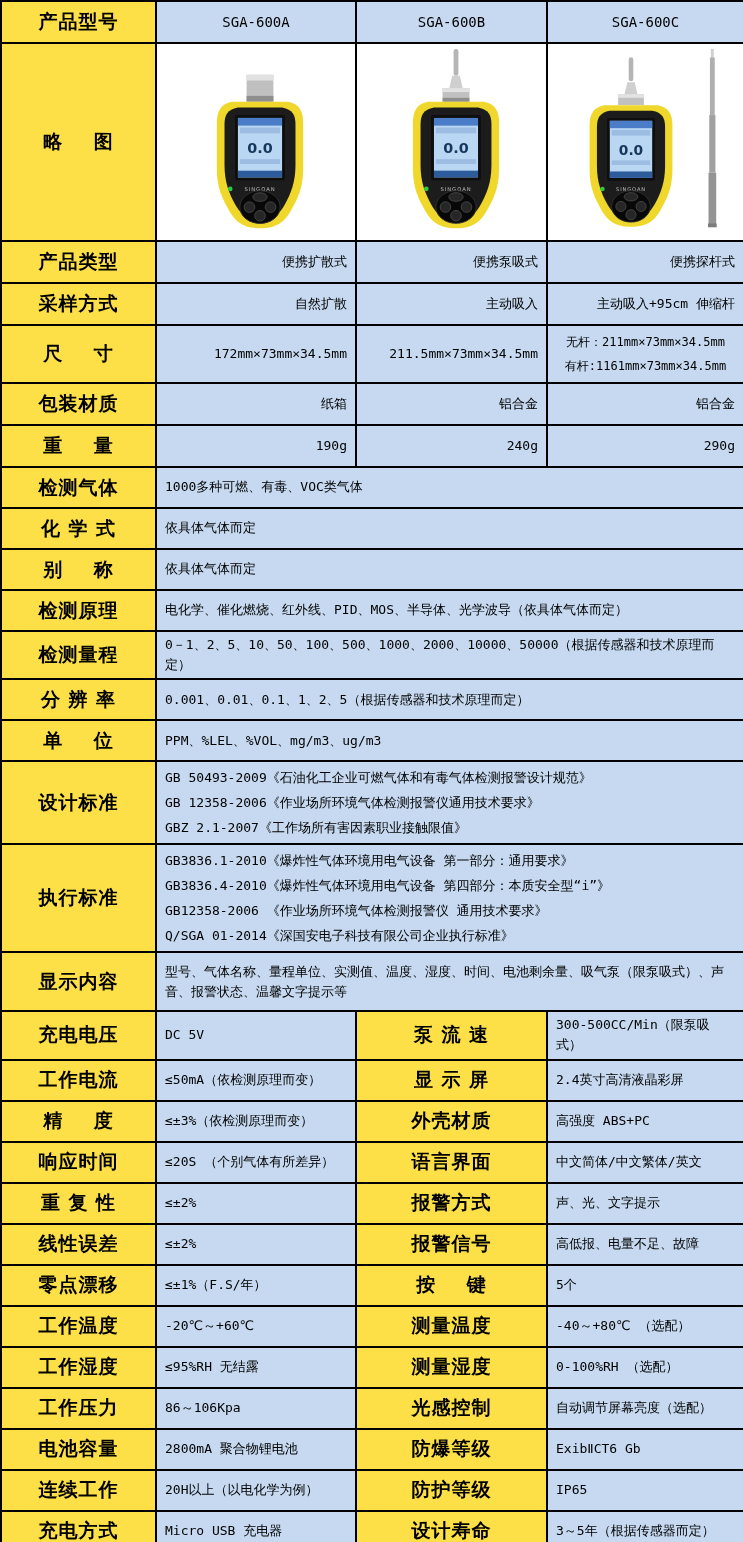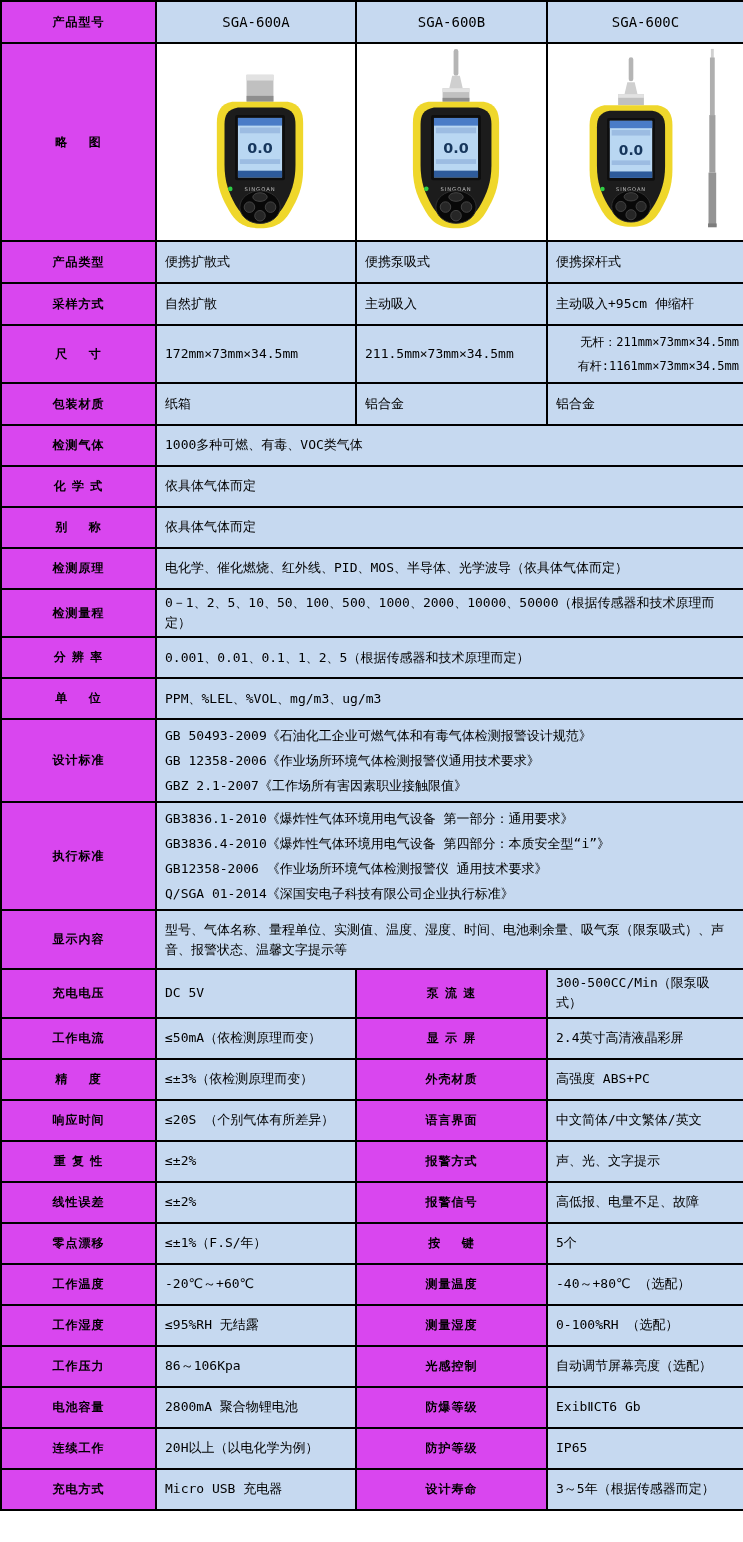--- a/index.html
+++ b/index.html
@@ -1,46 +1,46 @@
 <!DOCTYPE html>
 <html lang="zh"><head>
 <meta charset="utf-8">
 <style>
   html,body{margin:0;padding:0;background:#ffffff;}
   body{width:743px;font-family:"DejaVu Sans","Liberation Sans",sans-serif;color:#000;}
   table.spec{width:743px;border-collapse:collapse;table-layout:fixed;}
   td{border:2px solid #000;vertical-align:middle;overflow:hidden;}
   
   .label-cell{
-    background:#d946ef;
+    background:#fde047;
     font-weight:bold;
-    font-size:12px;
+    font-size:19px;
     text-align:center;
     letter-spacing:1px;
     white-space:pre-wrap;
     padding:2px 2px;
   }
   
   .value-cell{
     background:#C6D9F0;
     font-size:13px;
     font-family:"DejaVu Sans Mono","DejaVu Sans",sans-serif;
     padding:3px 8px;
     line-height:1.55;
   }
-  .center{text-align:left;margin-left:12px;}
+  .center{text-align:right;margin-left:12px;}
   .model-cell{
     background:#C6D9F0;
     font-size:14px;
     font-family:"DejaVu Sans Mono","DejaVu Sans",sans-serif;
     text-align:center;
   }
   .sketch-cell{background:#ffffff;text-align:center;padding:2px 8px;}
   .lines .ln{line-height:25px;white-space:nowrap;}
-  .dims{font-size:12px;padding:2px 4px;text-align:right;}
+  .dims{font-size:12px;padding:2px 4px;text-align:center;}
   .dims .ln{line-height:24px;white-space:nowrap;}
   
   .h40 td{height:36px;}
   .h196 td{height:192px;}
   .h38 td{height:34px;}
   .h54 td{height:50px;}
   .h37 td{height:33px;}
   .h74 td{height:70px;}
   .h103 td{height:99px;}
   .h55 td{height:51px;}
@@ -195,20 +195,26 @@
           <div class="ln">无杆：211mm×73mm×34.5mm</div>
           <div class="ln">有杆:1161mm×73mm×34.5mm</div>
         </td>
       </tr>
       <tr class="h38">
         <td class="label-cell">包装材质</td>
         <td class="value-cell center">纸箱</td>
         <td class="value-cell center">铝合金</td>
         <td class="value-cell center">铝合金</td>
       </tr>
+      <tr class="h38">
+        <td class="label-cell">重    量</td>
+        <td class="value-cell center">190g</td>
+        <td class="value-cell center">240g</td>
+        <td class="value-cell center">290g</td>
+      </tr>
     </tbody>
 
   <tbody id="full-rows">
       <tr class="h37">
         <td class="label-cell">检测气体</td>
         <td class="value-cell" colspan="3">1000多种可燃、有毒、VOC类气体</td>
       </tr>
       <tr class="h37">
         <td class="label-cell">化 学 式</td>
         <td class="value-cell" colspan="3">依具体气体而定</td>

